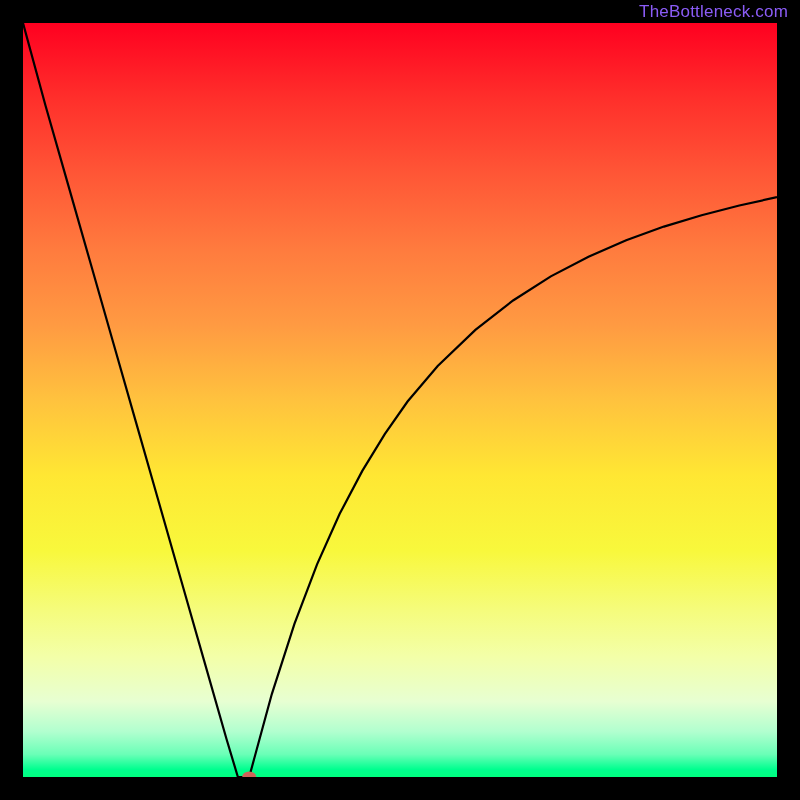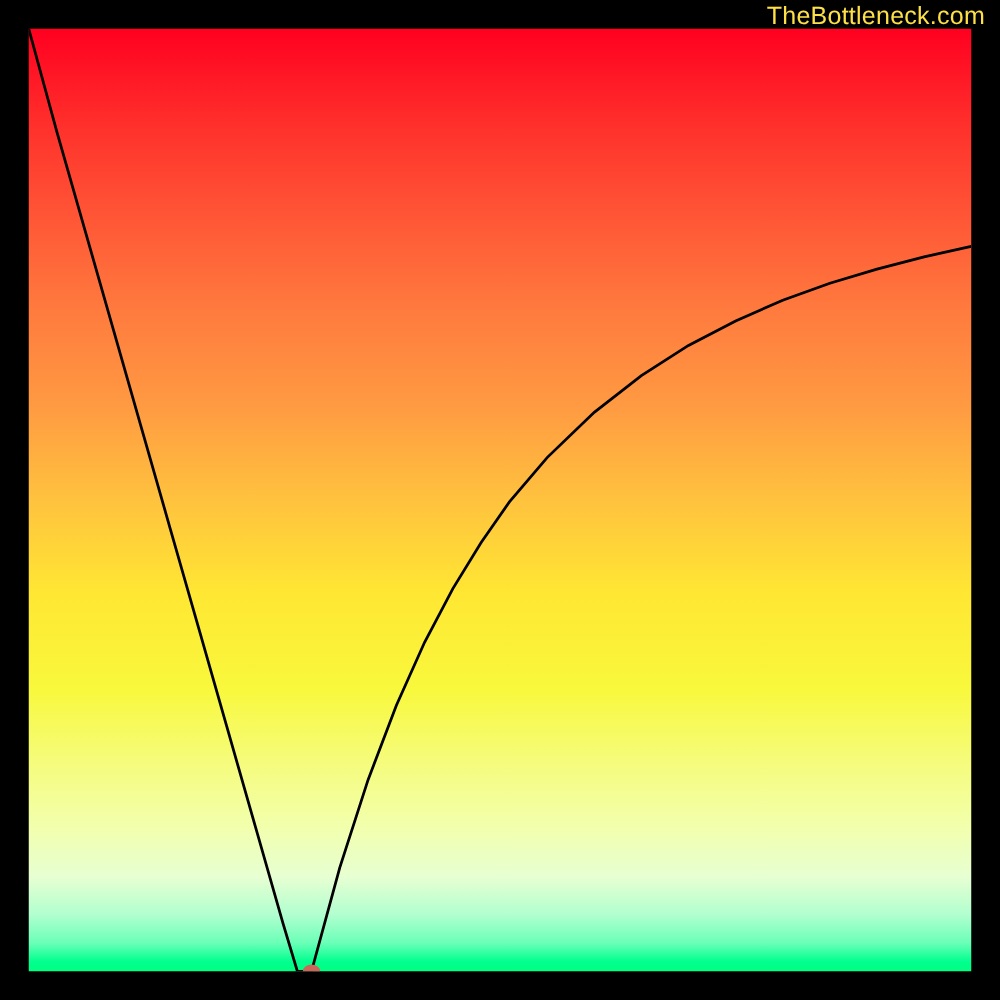--- a/index.html
+++ b/index.html
@@ -60,22 +60,22 @@
     stroke: #000;
     stroke-width: 2.2;
   }
   .marker {
     fill: #cf645a;
   }
   .attribution {
     position: absolute;
     top: 2px;
     right: 12px;
-    color: #fde047;
-    font-size: 20px;
+    color: #8b5cf6;
+    font-size: 17px;
     letter-spacing: 0.2px;
     font-weight: 400;
   }
 </style>
 </head>
 <body>
 
 <div class="frame">
   <div class="plot-area">
     <div class="grad"></div>

